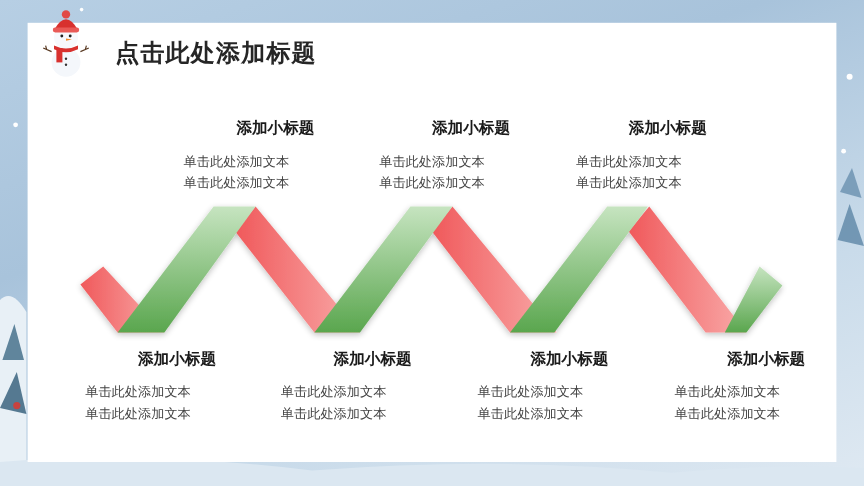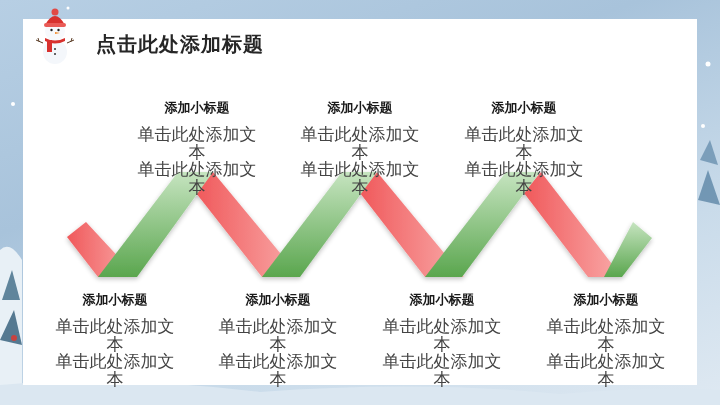--- a/index.html
+++ b/index.html
@@ -16,23 +16,23 @@
   .snowman { position:absolute; left:34px; top:7px; width:42px; height:58px; }
   .title {
     position:absolute; left:96px; top:31px; font-size:20px; font-weight:bold;
     color:#262626; letter-spacing:1px; white-space:nowrap;
   }
   .ribbon { position:absolute; left:0; top:0; width:720px; height:405px; pointer-events:none; }
   .block {
     position:absolute; width:130px; text-align:center; color:#3a3a3a;
   }
   .block .h {
-    font-size:13px; font-weight:bold; color:#1a1a1a; line-height:18px; margin-bottom:9px;
+    font-size:13px; font-weight:bold; color:#1a1a1a; line-height:18px; margin-bottom:9px;text-align:right;
   }
-  .block .t { font-size:17px; line-height:17.5px; color:#444; }
+  .block .t { font-size:11px; line-height:17.5px; color:#444; }
 </style>
 </head>
 <body>
 
 <svg class="bg-deco" width="720" height="405" viewBox="0 0 720 405">
   <path d="M0 250 Q10 240 22 260 L22 405 L0 405 Z" fill="#e8f0f6"></path>
   <path d="M2 300 L12 270 L20 300 Z" fill="#3d6a86" opacity="0.8"></path>
   <path d="M0 340 L14 310 L22 345 Z" fill="#2f5b78" opacity="0.8"></path>
   <circle cx="14" cy="338" r="3" fill="#c8423f"></circle>
   <circle cx="40" cy="392" r="3" fill="#c8423f"></circle>

